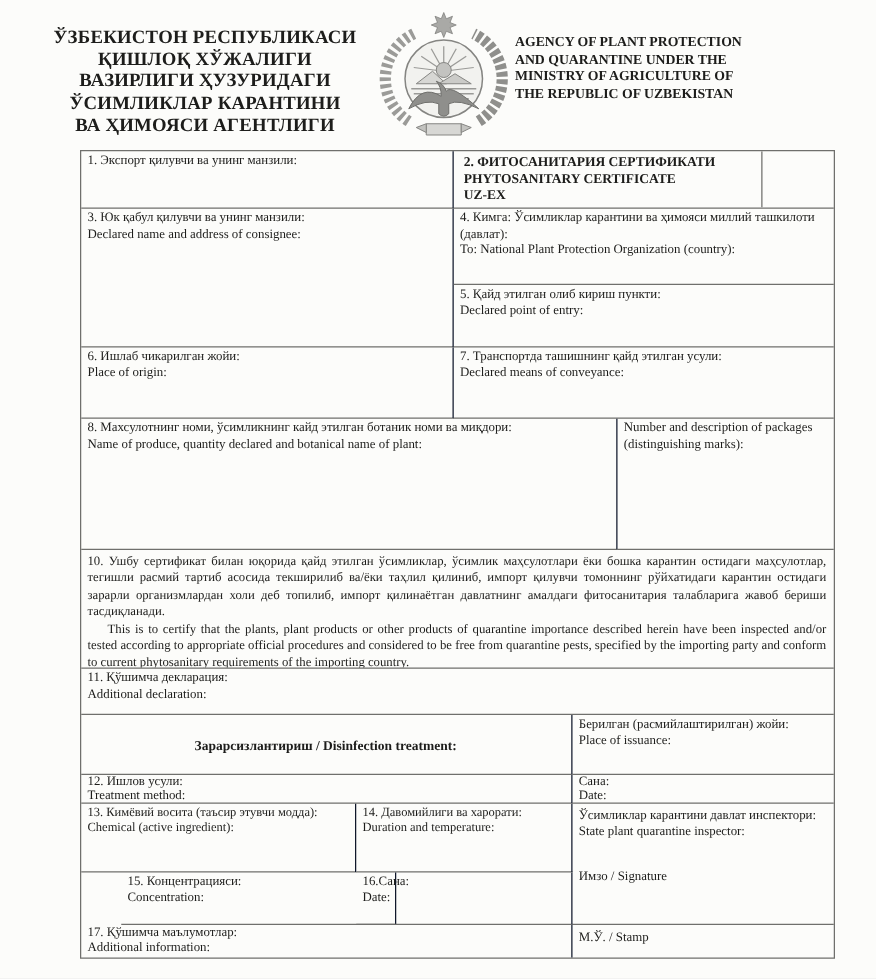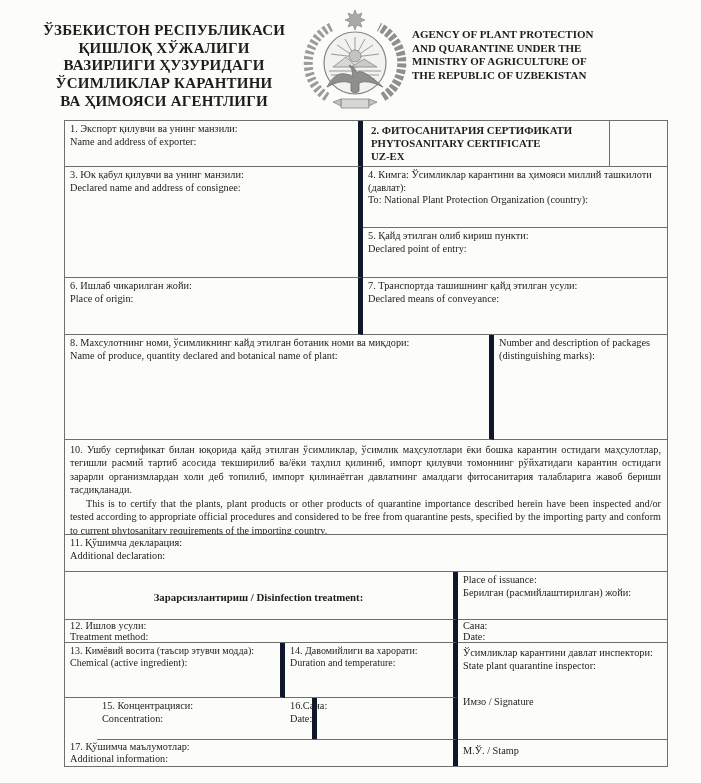--- a/index.html
+++ b/index.html
@@ -13,21 +13,21 @@
   .hdr-left{position:absolute;left:38px;top:22px;width:252px;text-align:center;
     font-weight:bold;font-size:15px;line-height:1.18;letter-spacing:.2px;}
   .hdr-right{position:absolute;left:412px;top:28px;width:268px;
     font-weight:bold;font-size:11px;line-height:1.23;}
   .emblem{position:absolute;left:303px;top:7px;width:104px;height:106px;}
   
   .tbl{position:absolute;left:64px;top:120px;width:604px;height:647px;
     border:1px solid #6f6f6c;box-sizing:border-box;}
   .cell{position:absolute;box-sizing:border-box;padding:2px 6px 0 5px;
     font-size:10.3px;line-height:1.22;overflow:hidden;}
-  .br{border-right:5px solid #0f172a;}
+  .br{border-right:1px solid #0f172a;}
   .bb{border-bottom:1px solid #6f6f6c;}
   .cell .ln{white-space:normal;}
   
   .c-f1  {left:0;   top:0;   width:298px;height:46px;}
   .c-f2  {left:298px;top:0;  width:304px;height:46px;font-weight:bold;font-size:10.8px;padding-left:8px;padding-top:3px;}
   .numbox{position:absolute;right:0;top:0;width:57px;height:45px;border-left:1px solid #6f6f6c;}
   .c-f3  {left:0;   top:46px; width:298px;height:111px;}
   .c-f4  {left:298px;top:46px;width:304px;height:61px;}
   .c-f5  {left:298px;top:107px;width:304px;height:50px;}
   .c-f6  {left:0;   top:157px;width:298px;height:57px;}
@@ -102,21 +102,20 @@
     <div>AGENCY OF PLANT PROTECTION</div>
     <div>AND QUARANTINE UNDER THE</div>
     <div>MINISTRY OF AGRICULTURE OF</div>
     <div>THE REPUBLIC OF UZBEKISTAN</div>
   </div>
 
   <div class="tbl">
 
     <div class="cell c-f1 br bb">
       <div class="ln">1. Экспорт қилувчи ва унинг манзили:</div>
-      <div class="ln">Name and address of exporter:</div>
     </div>
 
     <div class="cell c-f2 bb">
       <div class="ln">2. ФИТОСАНИТАРИЯ СЕРТИФИКАТИ</div>
       <div class="ln">PHYTOSANITARY CERTIFICATE</div>
       <div class="ln">UZ-EX</div>
       <div class="numbox"></div>
     </div>
 
     <div class="cell c-f3 br bb">
@@ -161,22 +160,22 @@
     <div class="cell c-f11 bb">
       <div class="ln">11. Қўшимча декларация:</div>
       <div class="ln">Additional declaration:</div>
     </div>
 
     <div class="cell c-dis br bb">
       <span>Зарарсизлантириш / Disinfection treatment:</span>
     </div>
 
     <div class="cell c-poi bb">
+      <div class="ln">Берилган (расмийлаштирилган) жойи:</div>
       <div class="ln">Place of issuance:</div>
-      <div class="ln">Берилган (расмийлаштирилган) жойи:</div>
     </div>
 
     <div class="cell c-f12 br bb">
       <div class="ln">12. Ишлов усули:</div>
       <div class="ln">Treatment method:</div>
     </div>
 
     <div class="cell c-date bb">
       <div class="ln">Сана:</div>
       <div class="ln">Date:</div>

